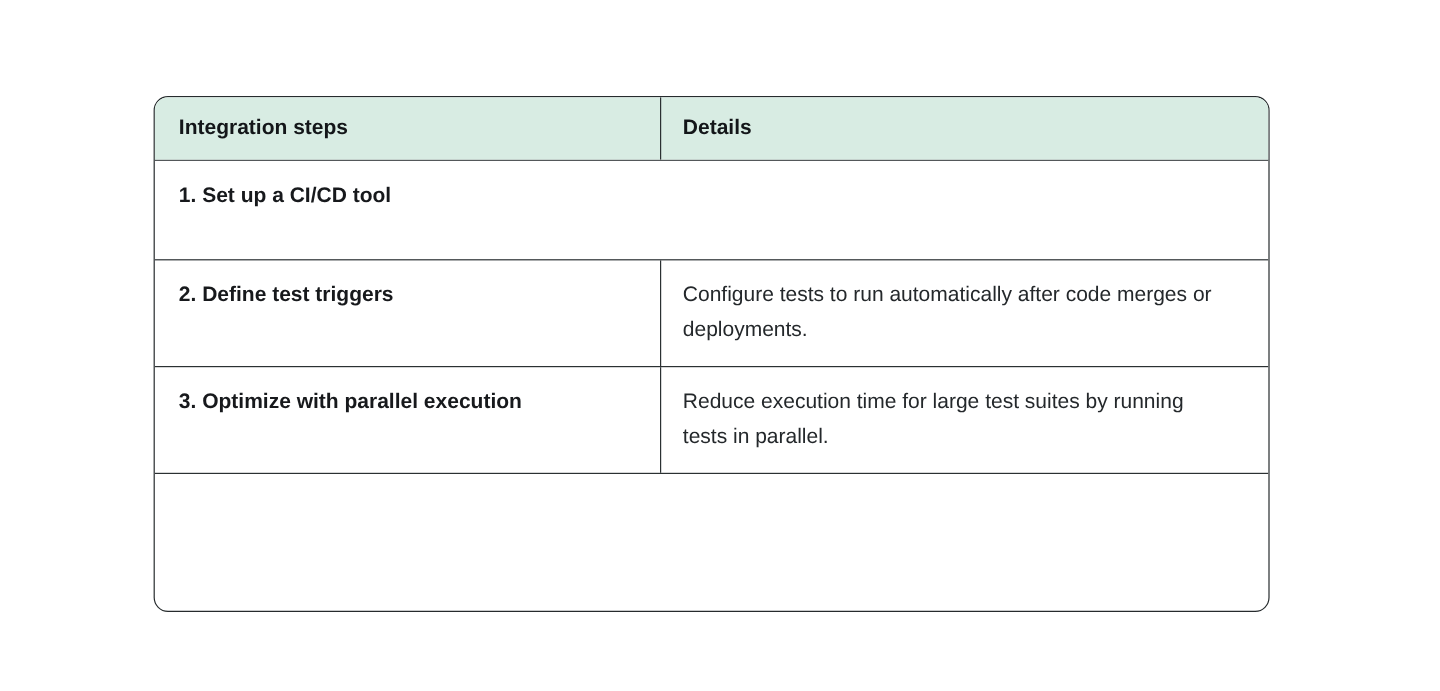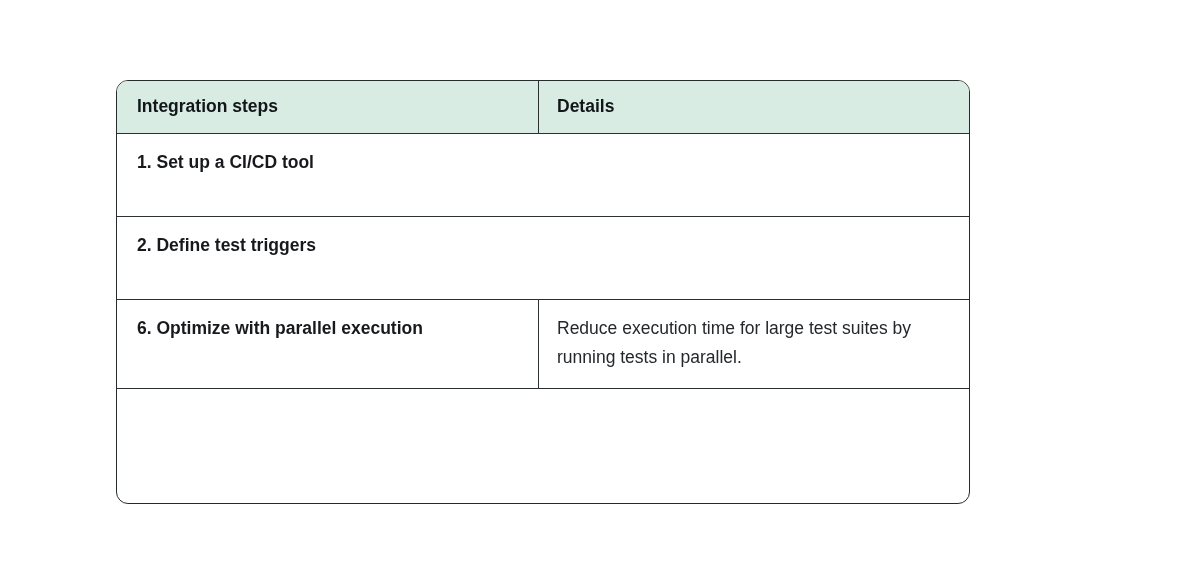--- a/index.html
+++ b/index.html
@@ -11,23 +11,23 @@
     overflow: hidden;
   }
   .canvas {
     position: relative;
     width: 1200px;
     height: 576px;
     background: #ffffff;
   }
   .table {
     position: absolute;
-    left: 116px;
+    left: 128px;
     top: 80px;
-    width: 854px;
+    width: 930px;
     border: 1.5px solid #262b2d;
     border-radius: 12px;
     overflow: hidden;
     background: #ffffff;
   }
   .row {
     display: grid;
     grid-template-columns: 421px 1fr;
   }
   .row + .row {
@@ -71,24 +71,25 @@
       <div class="cell">Integration steps</div>
       <div class="cell details">Details</div>
     </div>
 
     <div class="row r1">
       <div class="cell step">1. Set up a CI/CD tool</div>
     </div>
 
     <div class="row r2">
       <div class="cell step">2. Define test triggers</div>
+      <div class="cell details">Configure tests to run automatically after code merges or deployments.</div>
     </div>
 
     <div class="row r3">
-      <div class="cell step">6. Optimize with parallel execution</div>
+      <div class="cell step">3. Optimize with parallel execution</div>
       <div class="cell details">Reduce execution time for large test suites by running tests in parallel.</div>
     </div>
 
     <div class="row r4">
     </div>
 
   </div>
 </div>
 
 </body></html>

